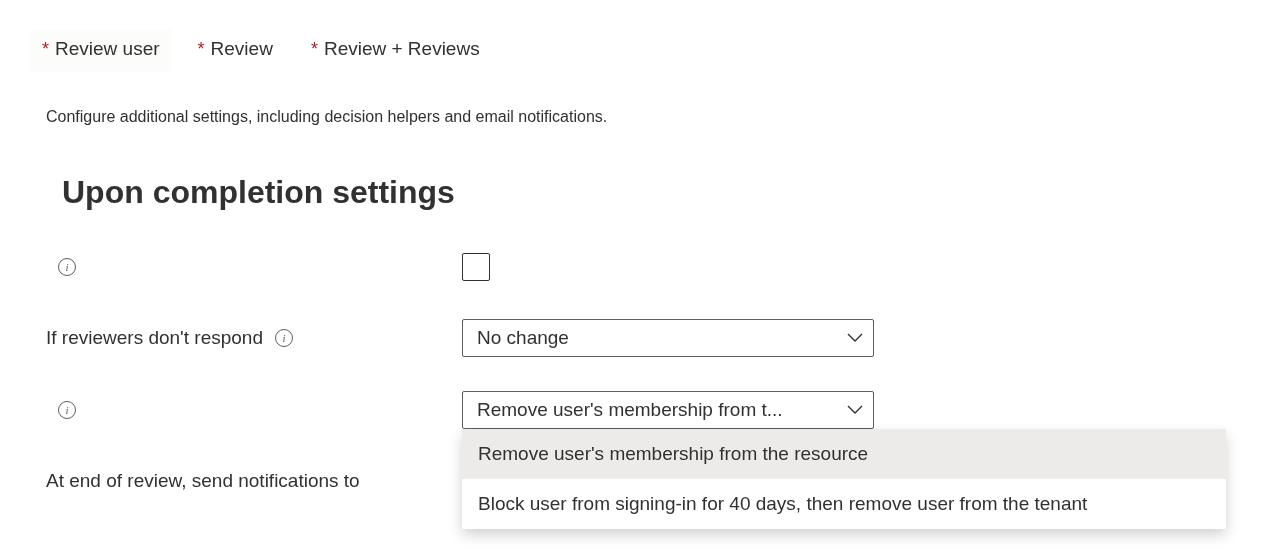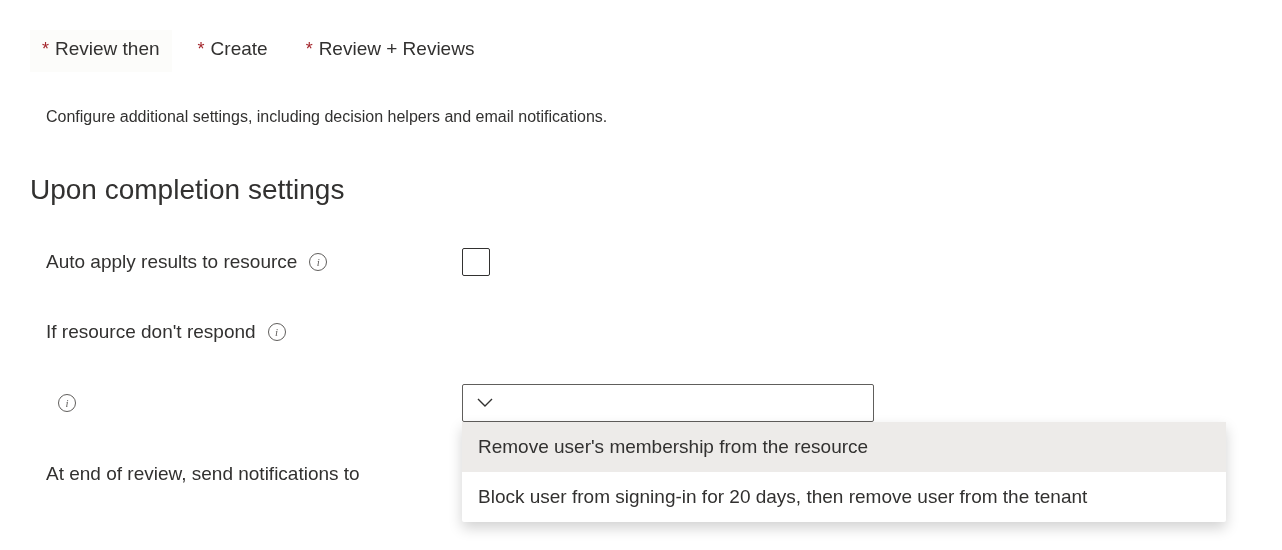--- a/index.html
+++ b/index.html
@@ -55,24 +55,24 @@
     .tab + .tab {
       margin-left: 14px;
     }
     .description {
       font-size: 16px;
       color: #323130;
       margin-left: 16px;
       margin-bottom: 48px;
     }
     .section-heading {
-      font-size: 28px;
-      font-weight: 400;
-      color: #323130;
-      margin-left: 0;
+      font-size: 32px;
+      font-weight: 700;
+      color: #323130;
+      margin-left: 32px;
       margin-bottom: 38px;
     }
     .form-row {
       display: flex;
       align-items: center;
       margin-left: 16px;
       margin-bottom: 34px;
       min-height: 36px;
     }
     .label-cell {
@@ -152,66 +152,74 @@
       text-overflow: ellipsis;
       max-width: 350px;
     }
   </style>
 </head>
 <body>
 
 <div class="tabs-row">
   <div class="tab first">
     <span class="asterisk">*</span>
-    <span>Review then</span>
+    <span>Review user</span>
   </div>
   <div class="tab">
     <span class="asterisk">*</span>
-    <span>Create</span>
+    <span>Review</span>
   </div>
   <div class="tab">
     <span class="asterisk">*</span>
     <span>Review + Reviews</span>
   </div>
 </div>
 
 <div class="description">Configure additional settings, including decision helpers and email notifications.</div>
 
 <div class="section-heading">Upon completion settings</div>
 
 <div class="form-row">
   <div class="label-cell">
-    <span>Auto apply results to resource</span>
     <span class="info-icon">i</span>
   </div>
   <div class="checkbox"></div>
 </div>
 
 <div class="form-row">
   <div class="label-cell">
-    <span>If resource don't respond</span>
+    <span>If reviewers don't respond</span>
     <span class="info-icon">i</span>
+  </div>
+  <div class="select-box">
+    <span>No change</span>
+    <span class="chevron">
+      <svg width="16" height="10" viewBox="0 0 16 10">
+          <path d="M1 1 L8 8 L15 1" stroke="#323130" stroke-width="1.4" fill="none"></path>
+        </svg>
+    </span>
   </div>
 </div>
 
 <div class="form-row">
   <div class="label-cell">
     <span class="info-icon">i</span>
   </div>
   <div class="select-wrap">
     <div class="select-box">
+      <span class="truncate">Remove user's membership from t...</span>
       <span class="chevron">
         <svg width="16" height="10" viewBox="0 0 16 10">
             <path d="M1 1 L8 8 L15 1" stroke="#323130" stroke-width="1.4" fill="none"></path>
           </svg>
       </span>
     </div>
     <div class="dropdown-panel">
       <div class="dropdown-option selected">Remove user's membership from the resource</div>
-      <div class="dropdown-option">Block user from signing-in for 20 days, then remove user from the tenant</div>
+      <div class="dropdown-option">Block user from signing-in for 40 days, then remove user from the tenant</div>
     </div>
   </div>
 </div>
 
 <div class="form-row">
   <div class="label-cell">
     <span>At end of review, send notifications to</span>
   </div>
 </div>
 

